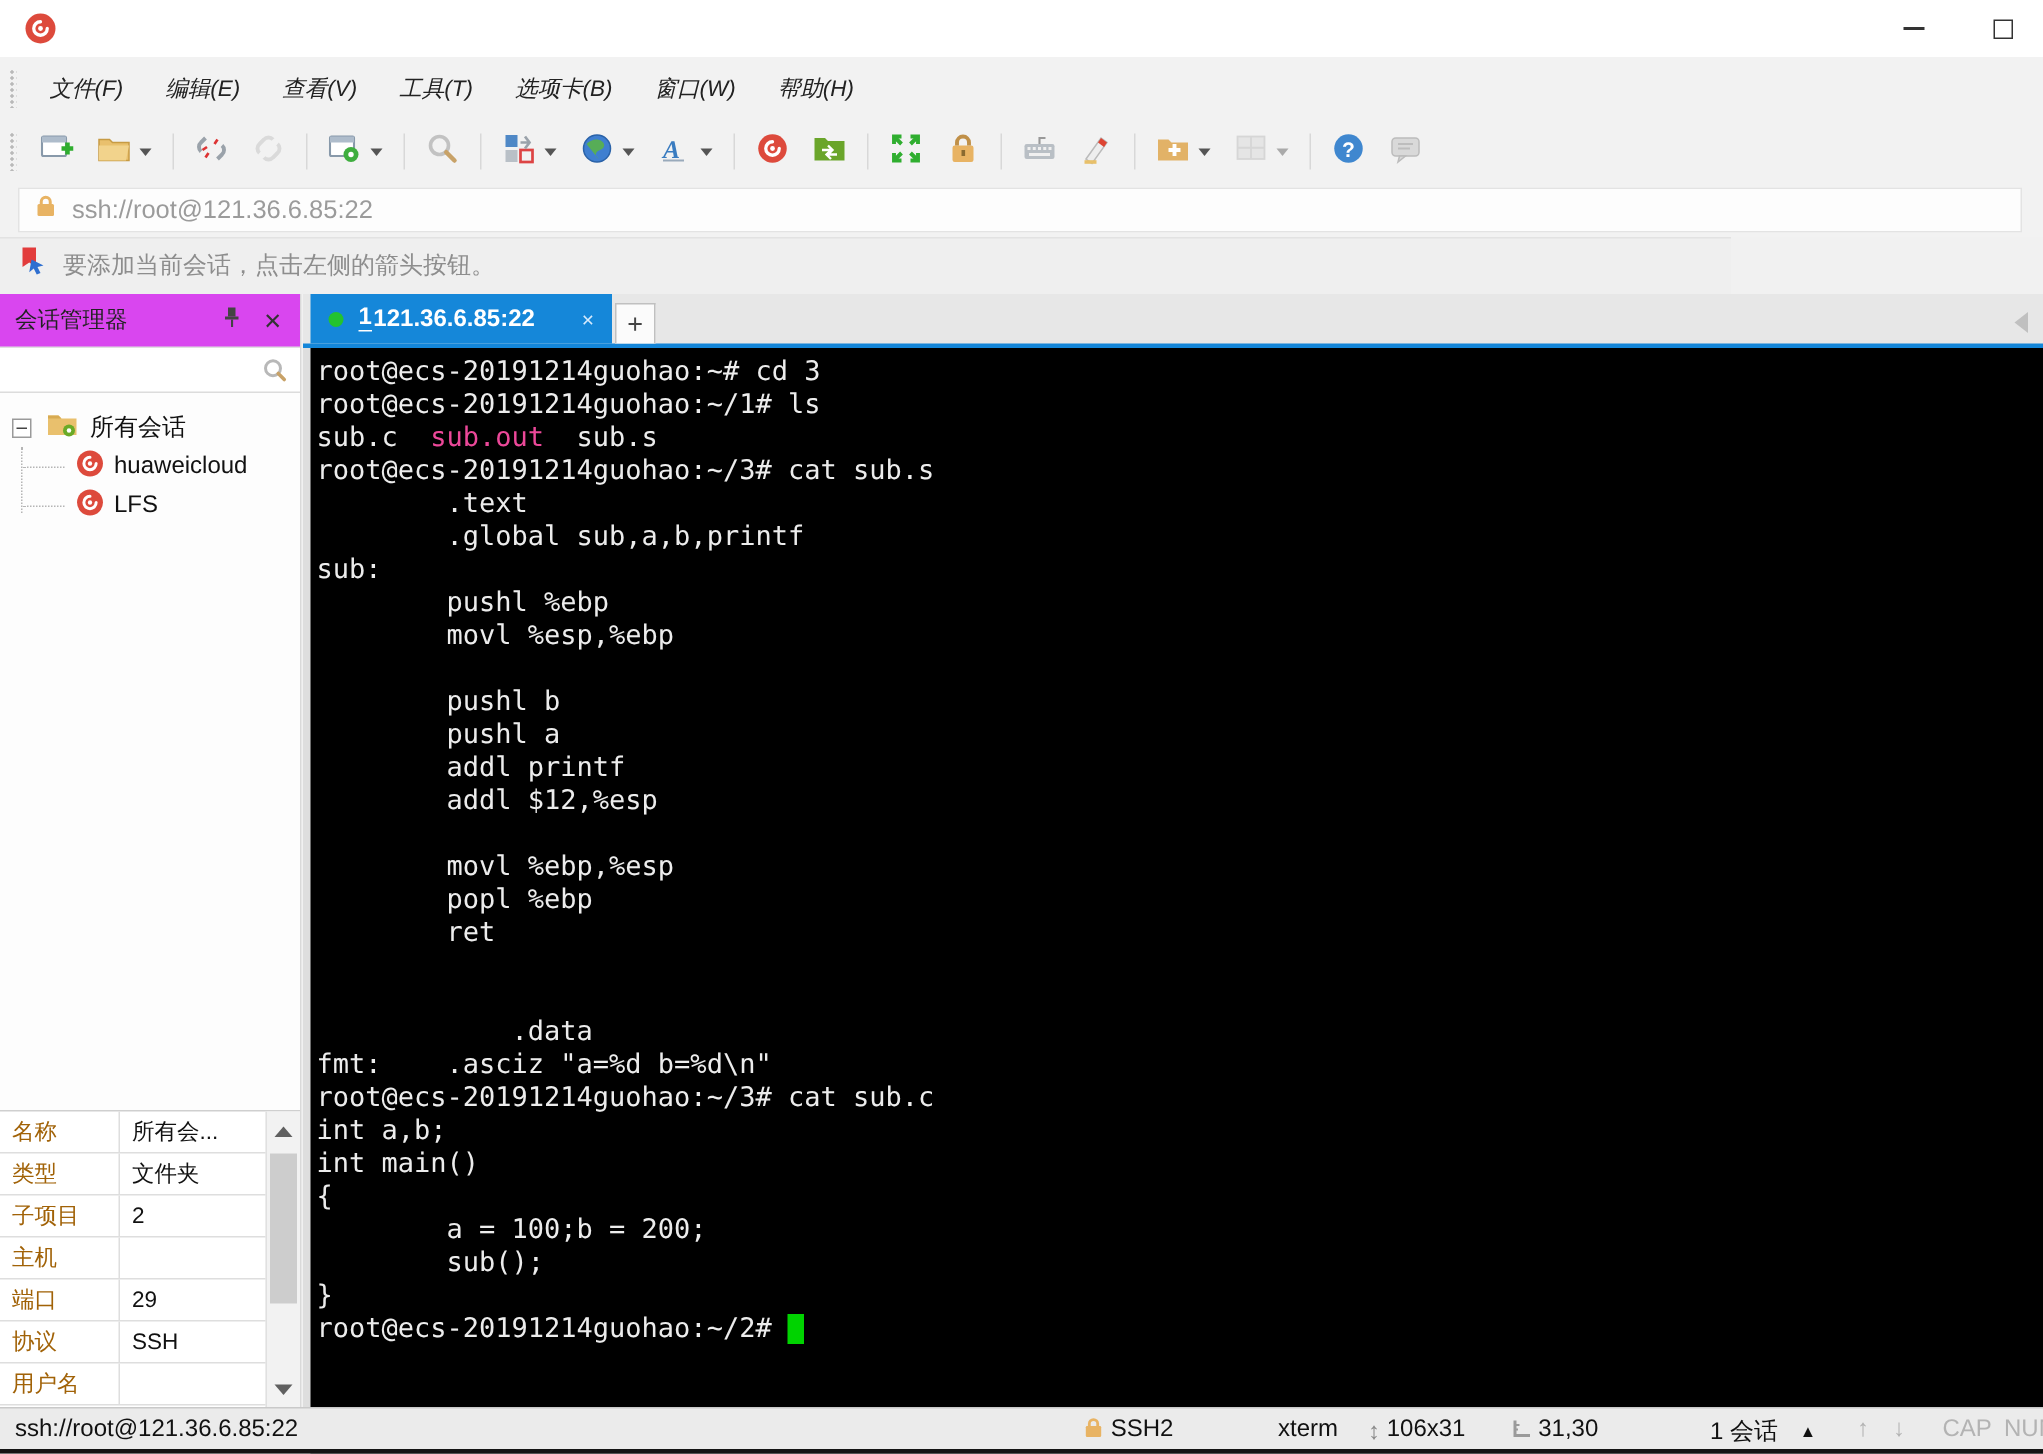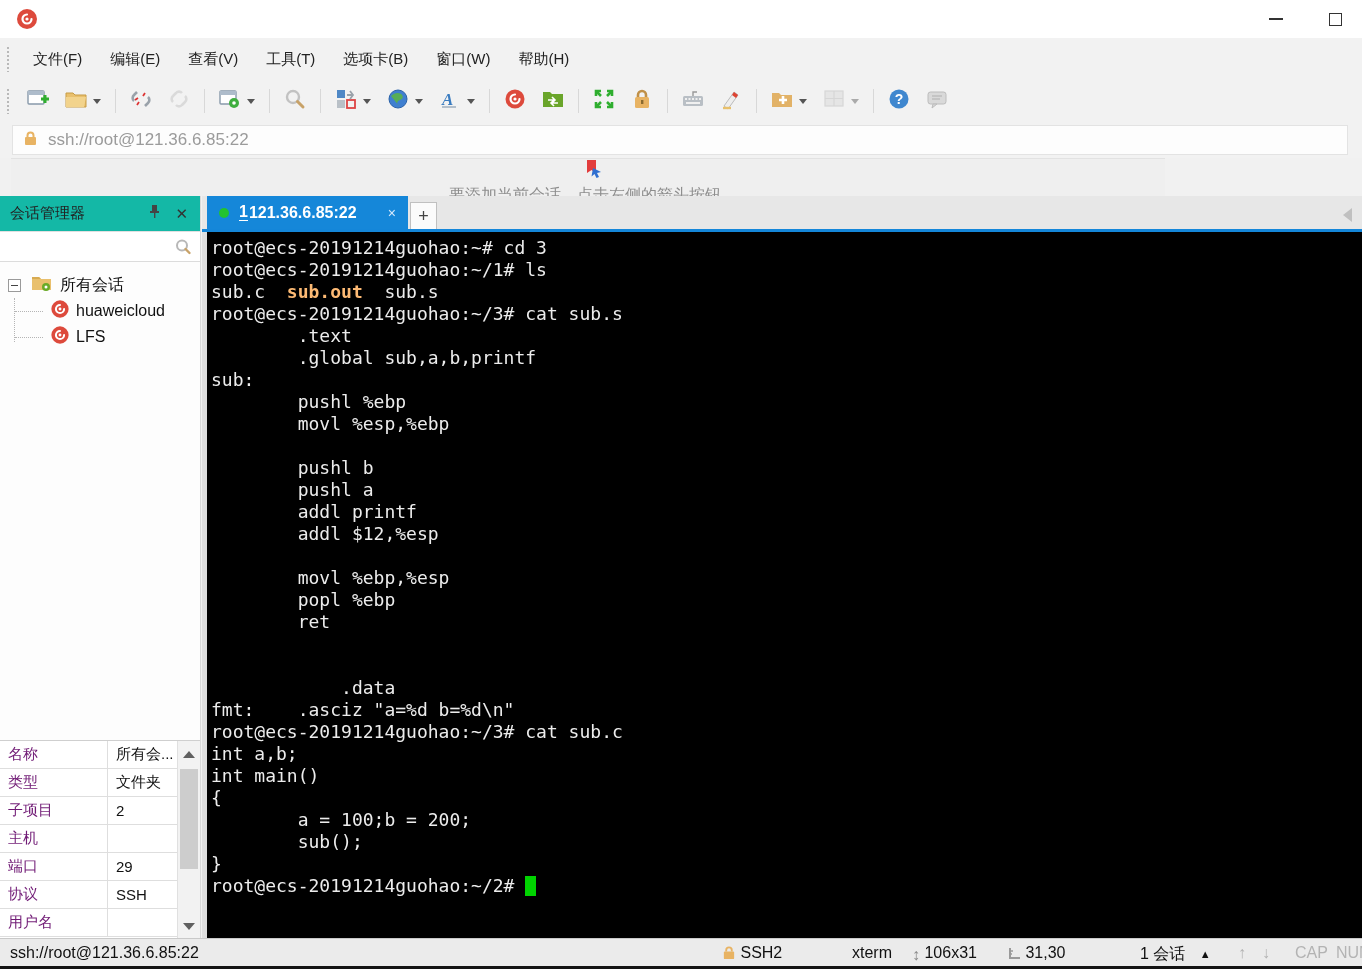--- a/index.html
+++ b/index.html
@@ -27,49 +27,49 @@
   .tb-caret { width:0; height:0; border-left:4px solid transparent; border-right:4px solid transparent; border-top:5px solid #555; margin-left:6px; }
   .tb-sep { width:1px; height:24px; background:#d8d8d8; margin:0 6px; }
 
   
   .addressbar { position:absolute; left:0; top:122px; width:1362px; height:36px; background:#f2f2f2; display:flex; align-items:center; }
   .addr-field { margin-left:12px; width:1336px; height:30px; background:#fdfdfd; border:1px solid #e3e3e3; display:flex; align-items:center; }
   .addr-lock { margin-left:10px; }
   .addr-text { margin-left:10px; font-size:17px; color:#9b9b9b; }
 
   
-  .infobar { position:absolute; left:11px; top:158px; width:1154px; height:38px; background:#efefef; border-top:1px solid #e2e2e2; display:flex; align-items:center;flex-direction:column; }
+  .infobar { position:absolute; left:0; top:158px; width:1154px; height:38px; background:#efefef; border-top:1px solid #e2e2e2; display:flex; align-items:center; }
   .info-text { margin-left:10px; font-size:16px; color:#8d8d8d; }
 
   
   .main { position:absolute; left:0; top:196px; width:1362px; height:742px; }
 
   
   .sidebar { position:absolute; left:0; top:0; width:201px; height:742px; background:#fdfdfd; border-right:1px solid #d9d9d9; }
-  .sb-header { height:36px; background:#14b8a6; display:flex; align-items:center; border-bottom:1px solid #e0e0e0; }
+  .sb-header { height:36px; background:#d946ef; display:flex; align-items:center; border-bottom:1px solid #e0e0e0; }
   .sb-title { margin-left:10px; font-size:15px; color:#222; flex:1; }
   .sb-pin { margin-right:14px; }
   .sb-close { margin-right:12px; font-size:15px; color:#333; }
   .sb-search { height:30px; background:#ffffff; border-bottom:1px solid #dcdcdc; position:relative; }
   .sb-search .mag { position:absolute; right:8px; top:6px; }
   .tree { padding-top:10px; height:471px; overflow:hidden; position:relative; }
   .tree-root-row, .tree-child-row { display:flex; align-items:center; height:26px; font-size:16px; color:#111; position:relative; }
   .expander { width:13px; height:13px; border:1px solid #9a9a9a; background:#fff; margin-left:8px; position:relative; }
   .expander::after { content:""; position:absolute; left:2px; top:5px; width:7px; height:1.5px; background:#444; }
   .tree-root-row .node-icon { margin-left:10px; }
   .tree-child-row { padding-left:50px; }
   .tree-child-row .node-icon { margin-right:6px; }
   .tree-root-row .label { margin-left:7px; }
   .tree-vline { position:absolute; left:14px; top:36px; width:1px; height:44px; border-left:1px dotted #b5b5b5; }
   .tree-hline { position:absolute; left:15px; width:28px; height:1px; border-top:1px dotted #b5b5b5; }
 
   
   .props { position:absolute; left:0; top:544px; width:200px; height:198px; border-top:1px solid #cfcfcf; background:#fff; }
   .prop-row { display:flex; height:28px; border-bottom:1px solid #dedede; font-size:15px; align-items:center; }
-  .prop-label { width:108px; padding-left:8px; color:#701a75; border-right:1px solid #dedede; height:100%; display:flex; align-items:center; }
+  .prop-label { width:80px; padding-left:8px; color:#a16207; border-right:1px solid #dedede; height:100%; display:flex; align-items:center; }
   .prop-value { padding-left:8px; color:#111; }
   .props-scroll { position:absolute; right:0; top:0; width:23px; height:198px; background:#f2f2f2; border-left:1px solid #e0e0e0; }
   .ps-btn { position:absolute; left:0; width:22px; height:26px; display:flex; align-items:center; justify-content:center; }
   .ps-up { top:0; } .ps-down { bottom:0; }
   .tri-up { width:0; height:0; border-left:6px solid transparent; border-right:6px solid transparent; border-bottom:7px solid #606060; }
   .tri-down { width:0; height:0; border-left:6px solid transparent; border-right:6px solid transparent; border-top:7px solid #606060; }
   .ps-thumb { position:absolute; left:2px; top:28px; width:18px; height:100px; background:#cdcdcd; }
 
   
   .rightcol { position:absolute; left:202px; top:0; width:1160px; height:742px; background:#dedede; }
@@ -77,21 +77,21 @@
   .tab-active { height:33px; width:201px; background:#1587d9; display:flex; align-items:center; color:#fff; }
   .tab-dot { width:10px; height:10px; border-radius:50%; background:#23c32f; margin-left:12px; }
   .tab-num { margin-left:10px; font-size:16px; font-weight:bold; border-bottom:1.5px solid #fff; line-height:1.05; }
   .tab-label { margin-left:1px; font-size:16px; font-weight:bold; flex:1; }
   .tab-close { margin-right:12px; font-size:14px; color:#d6eafc; }
   .tab-new { height:27px; width:27px; margin-left:2px; margin-bottom:0px; background:#fbfbfb; border:1px solid #c0c0c0; border-bottom:none; display:flex; align-items:center; justify-content:center; font-size:18px; color:#444; }
   .tab-scroll-left { position:absolute; right:10px; top:12px; width:0; height:0; border-top:7px solid transparent; border-bottom:7px solid transparent; border-right:9px solid #c0c0c0; }
 
   .terminal { position:absolute; left:5px; top:36px; width:1155px; height:864px; background:#000; padding:5px 0 0 4px; cursor:text; }
   .term-line { font-family:"DejaVu Sans Mono","Liberation Mono",monospace; font-size:18px; line-height:22px; height:22px; white-space:pre; color:#ececec; }
-  .t-green { color:#fdba74; font-weight:bold; }
+  .t-green { color:#ec4899; font-weight:normal; }
   .cursor { display:inline-block; width:11px; height:20px; background:#00d300; vertical-align:text-bottom; }
 
   
   .statusbar { position:absolute; left:0; top:938px; width:1362px; height:31px; background:#ebebeb; border-top:1px solid #c9c9c9; border-bottom:3px solid #141414; font-size:16px; color:#111; }
   .st-url { position:absolute; left:10px; top:5px; }
   .st-item { position:absolute; top:5px; white-space:nowrap; }
   .st-gray { color:#b3b3b3; }
   .st-icon { display:inline-block; vertical-align:-2px; }
 </style>
 </head>
@@ -110,21 +110,21 @@
         <div class="btn-min"></div>
       </div>
     <div>
         <div class="btn-max"></div>
       </div>
   </div>
 </div>
 
 <div class="menubar">
   <div class="grip"></div>
-  <div id="menu-items" style="display:flex;">
+  <div id="menu-items" style="display:flex;font-style:italic;">
       <div class="menu-item">文件(F)</div>
       <div class="menu-item">编辑(E)</div>
       <div class="menu-item">查看(V)</div>
       <div class="menu-item">工具(T)</div>
       <div class="menu-item">选项卡(B)</div>
       <div class="menu-item">窗口(W)</div>
       <div class="menu-item">帮助(H)</div>
     </div>
 </div>
 

